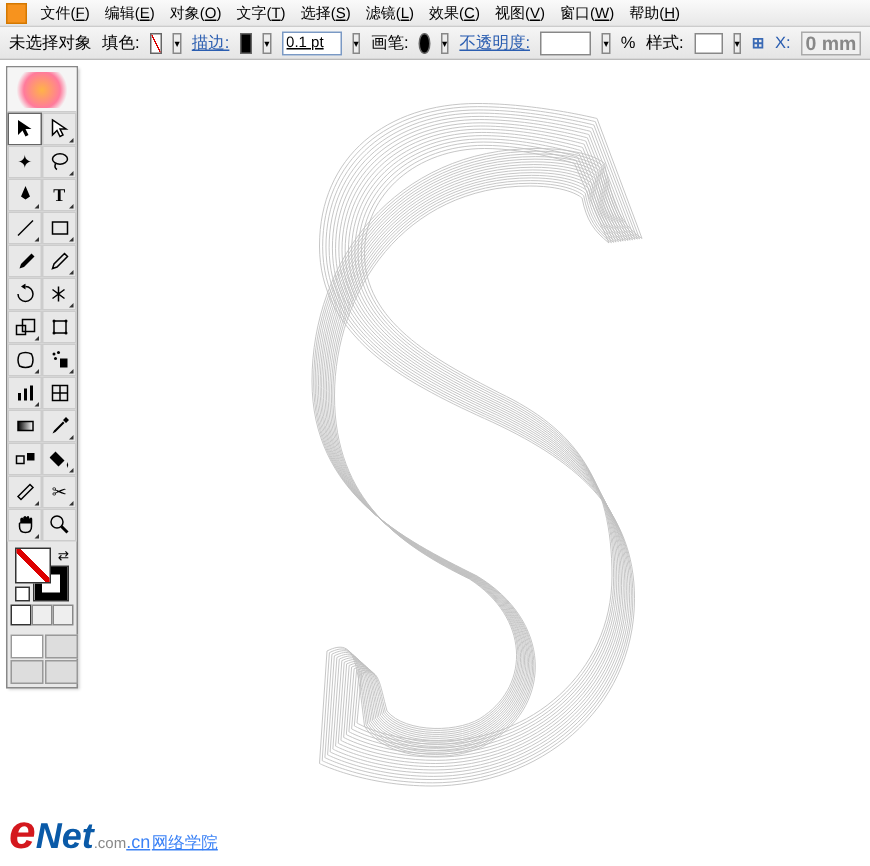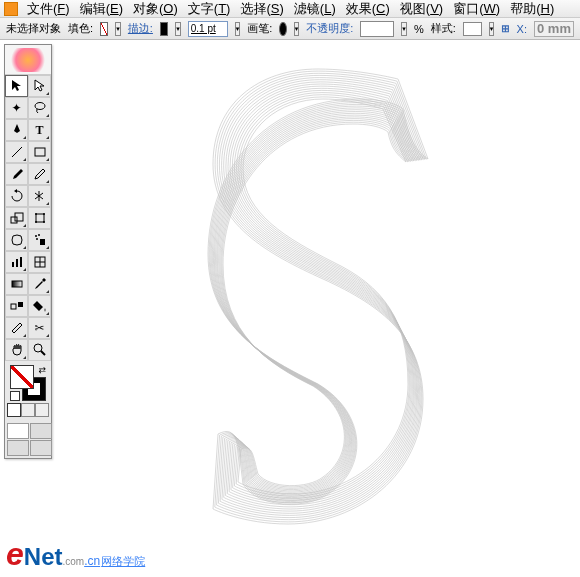--- a/index.html
+++ b/index.html
@@ -1,20 +1,20 @@
 <!DOCTYPE html>
 <html><head>
   <meta charset="utf-8">
   <style>
     * { margin: 0; padding: 0; box-sizing: border-box; }
     body { font-family: "Microsoft YaHei", sans-serif; font-size: 11px; background: #fff; width: 580px; height: 577px; position: relative; overflow: hidden; }
     
     .menubar { background: linear-gradient(#fafafa,#e8e8e8); height: 18px; display: flex; align-items: center; padding: 0 4px; border-bottom: 1px solid #ccc; }
     .app-icon { width: 14px; height: 14px; background: #f7931e; margin-right: 4px; border: 1px solid #d47800; }
-    .menu-item { padding: 0 5px; cursor: default; font-size: 13px; }
+    .menu-item { padding: 0 5px; cursor: default; font-size: 10px; }
     .menu-key { text-decoration: underline; }
     
     .optbar { background: linear-gradient(#f5f5f5,#e5e5e5); height: 22px; display: flex; align-items: center; padding: 0 6px; border-bottom: 1px solid #bbb; gap: 7px; font-size: 11px; }
     .label { white-space: nowrap; }
     .swatch { width: 16px; height: 14px; border: 1px solid #666; background: #fff; position: relative; display: inline-block; }
     .swatch.slash::after { content:""; position:absolute; left:0; top:0; right:0; bottom:0; background: linear-gradient(to top right, transparent 45%, #d00 45%, #d00 55%, transparent 55%); }
     .swatch.black { background:#000; }
     .dd { width: 10px; height: 14px; border: 1px solid #888; background: #eee; display:inline-flex; align-items:center; justify-content:center; font-size:7px; }
     .stroke-input { width: 40px; height: 16px; border: 1px solid #7a99c4; background:#fff; font-size:10px; padding: 0 2px; text-decoration: underline; }
     .brush-dot { width:14px; height:14px; border:1px solid #666; border-radius:50%; background:#000; }
@@ -43,21 +43,21 @@
     .cm.active { background:#fff; border-color:#333; }
     .screen-modes { display:grid; grid-template-columns:1fr 1fr; gap:1px; padding:2px; }
     .sm { width:22px; height:16px; border:1px solid #999; background:#ddd; }
     .sm.active { background:#fff; }
     
     .canvas { position:absolute; left:56px; top:44px; right:0; bottom:0; background:#fff; overflow:hidden; }
     .artwork { position:absolute; left:50%; top:10px; transform:translateX(-50%); }
     .artwork svg path { fill:none; stroke:#bfbfbf; stroke-width:0.6; }
     .brand { position:absolute; left:6px; bottom:4px; font-family: Arial, sans-serif; }
     .brand-e { font-size:32px; font-weight:bold; font-style:italic; color:#d4181e; }
-    .brand-net { font-size:24px; font-weight:bold; color:#0a5aa8; }
+    .brand-net { font-size:24px; font-weight:bold; color:#0a5aa8;font-style:italic; }
     .brand-com { font-size:10px; color:#888; }
     .brand-cn { font-size:12px; color:#3b82f6;text-decoration:underline; }
     .brand-sub { font-size:9px; color:#d8861b; letter-spacing:0.3px; }
   </style>
 </head>
 <body>
 
 <div class="menubar">
   <div class="app-icon"></div>
   <div class="menu-item"><span>文件</span>(<span class="menu-key">F</span>)</div>
@@ -78,21 +78,21 @@
   <span class="swatch slash"></span>
   <span class="dd">▾</span>
   <span class="label" style="color:#2a5db0;text-decoration:underline">描边:</span>
   <span class="swatch black"></span>
   <span class="dd">▾</span>
   <input class="stroke-input" value="0.1 pt" style="">
   <span class="dd">▾</span>
   <span class="label">画笔:</span>
   <span class="brush-dot"></span>
   <span class="dd">▾</span>
-  <span class="label" style="color:#2a5db0;">不透明度:</span>
+  <span class="label" style="color:#2a5db0;text-decoration:underline">不透明度:</span>
   <input class="opacity-box" value="100" style="">
   <span class="dd">▾</span>
   <span class="label">%</span>
   <span class="label">样式:</span>
   <span class="style-box"></span>
   <span class="dd">▾</span>
   <span class="xicon">⊞</span>
   <span class="label" style="color:#2a5db0">X:</span>
   <input class="xval" value="0 mm" style="">
 </div>

